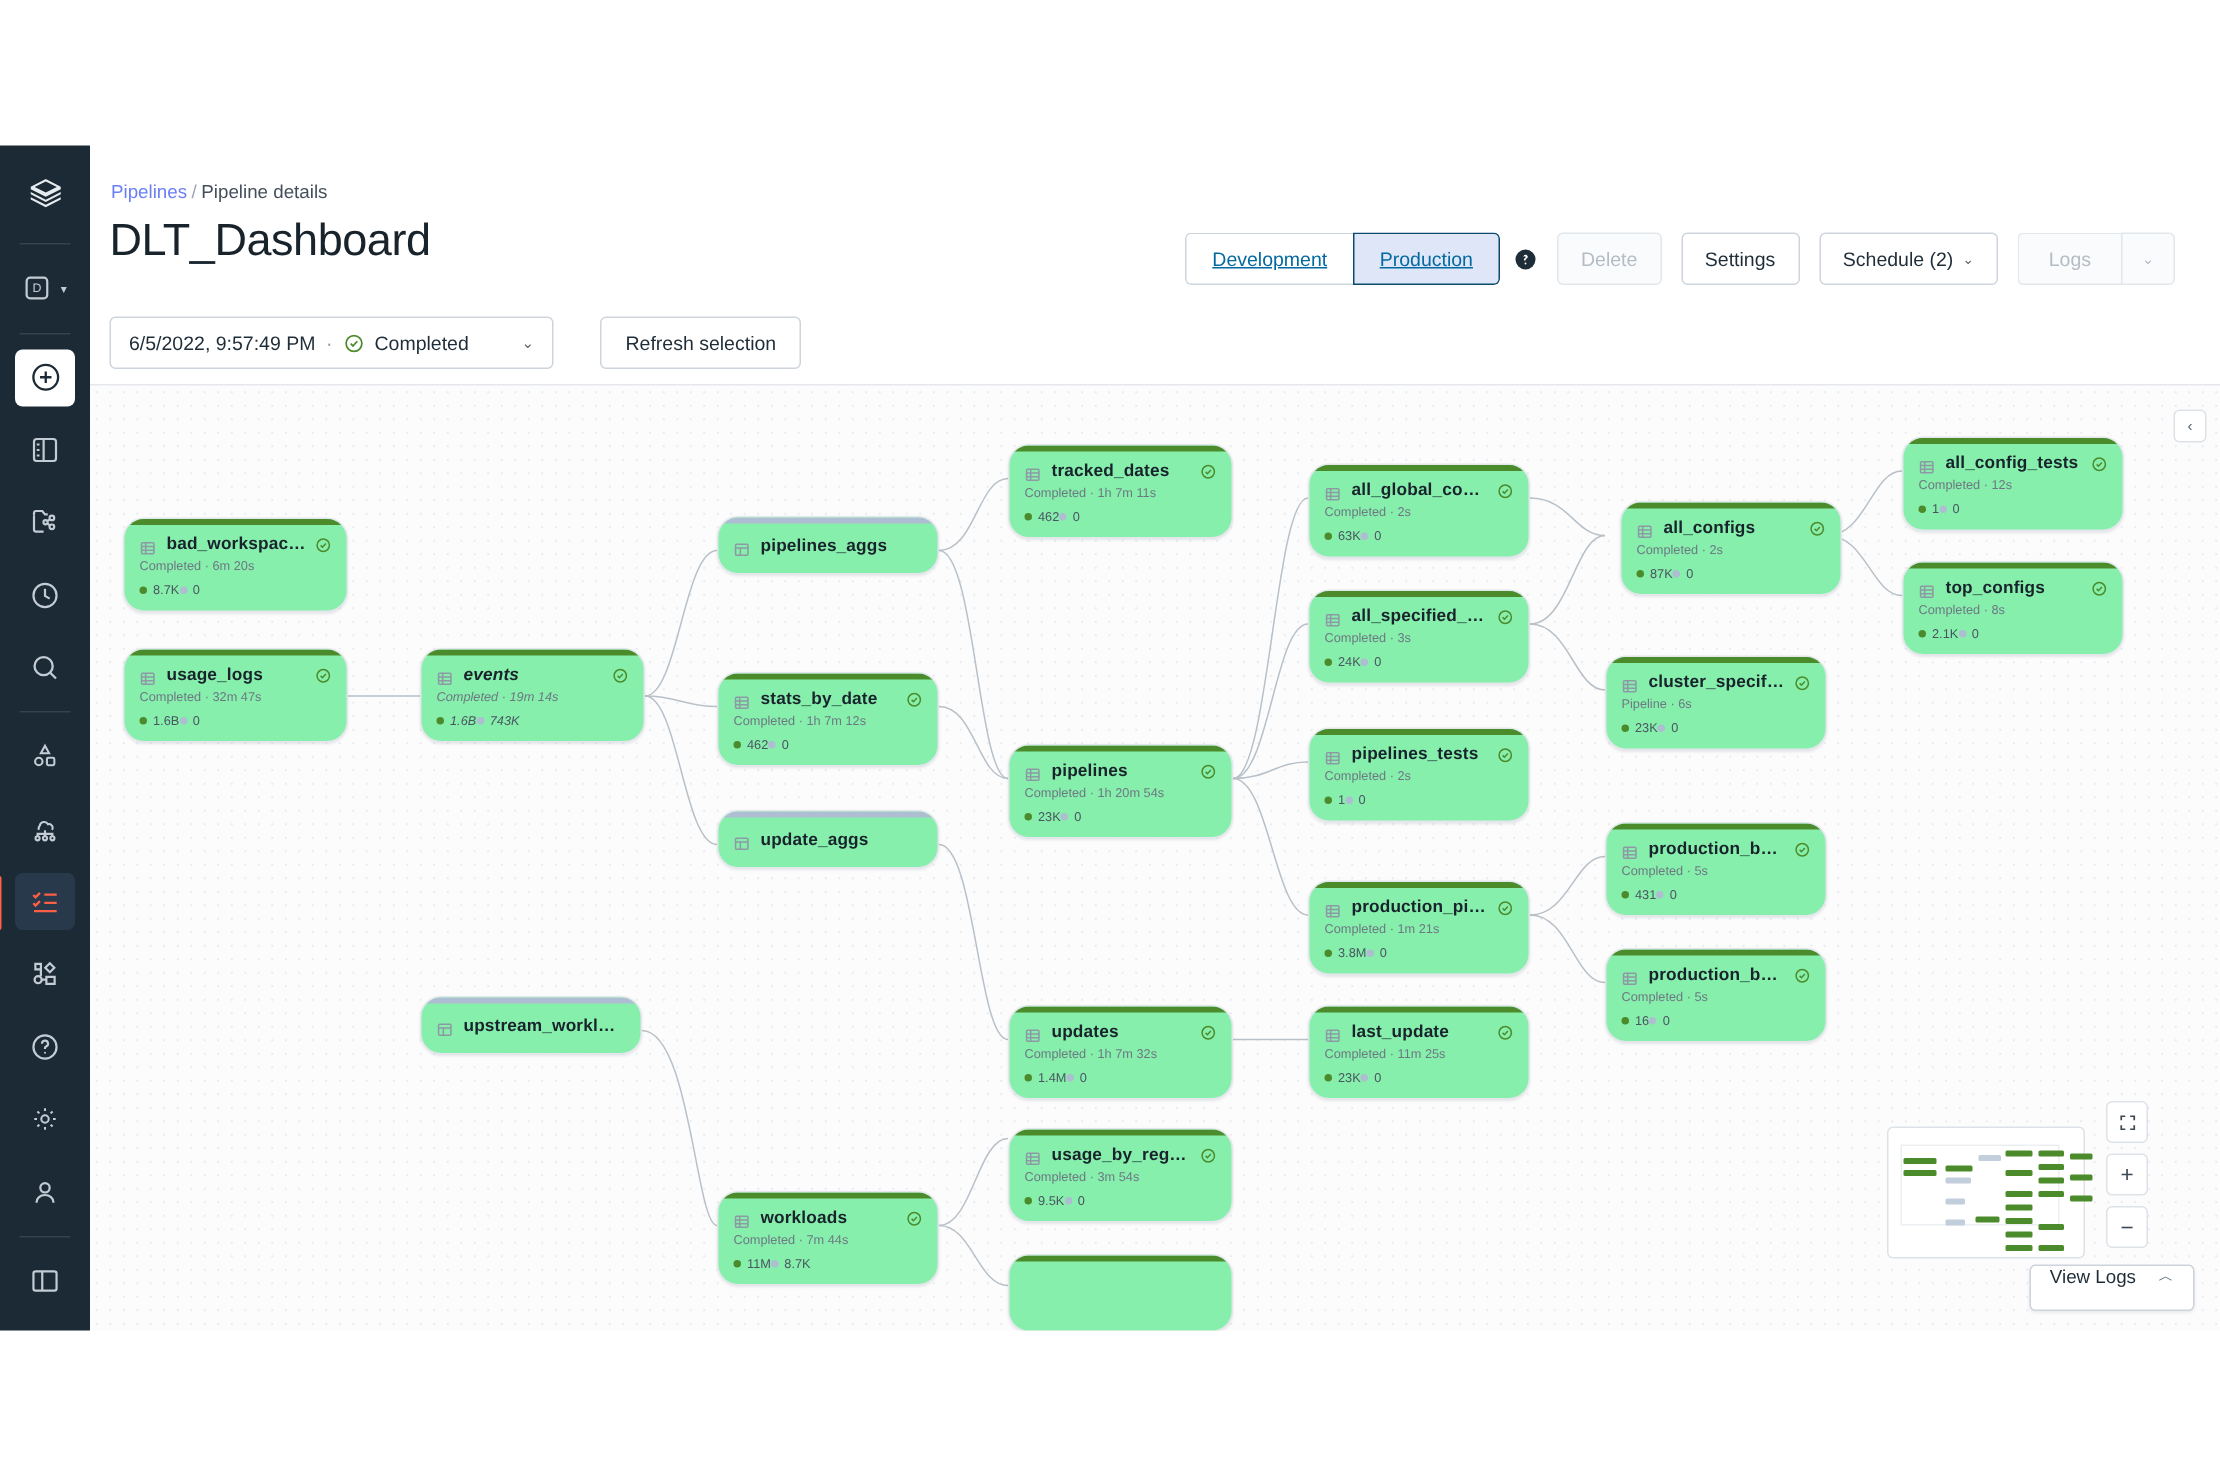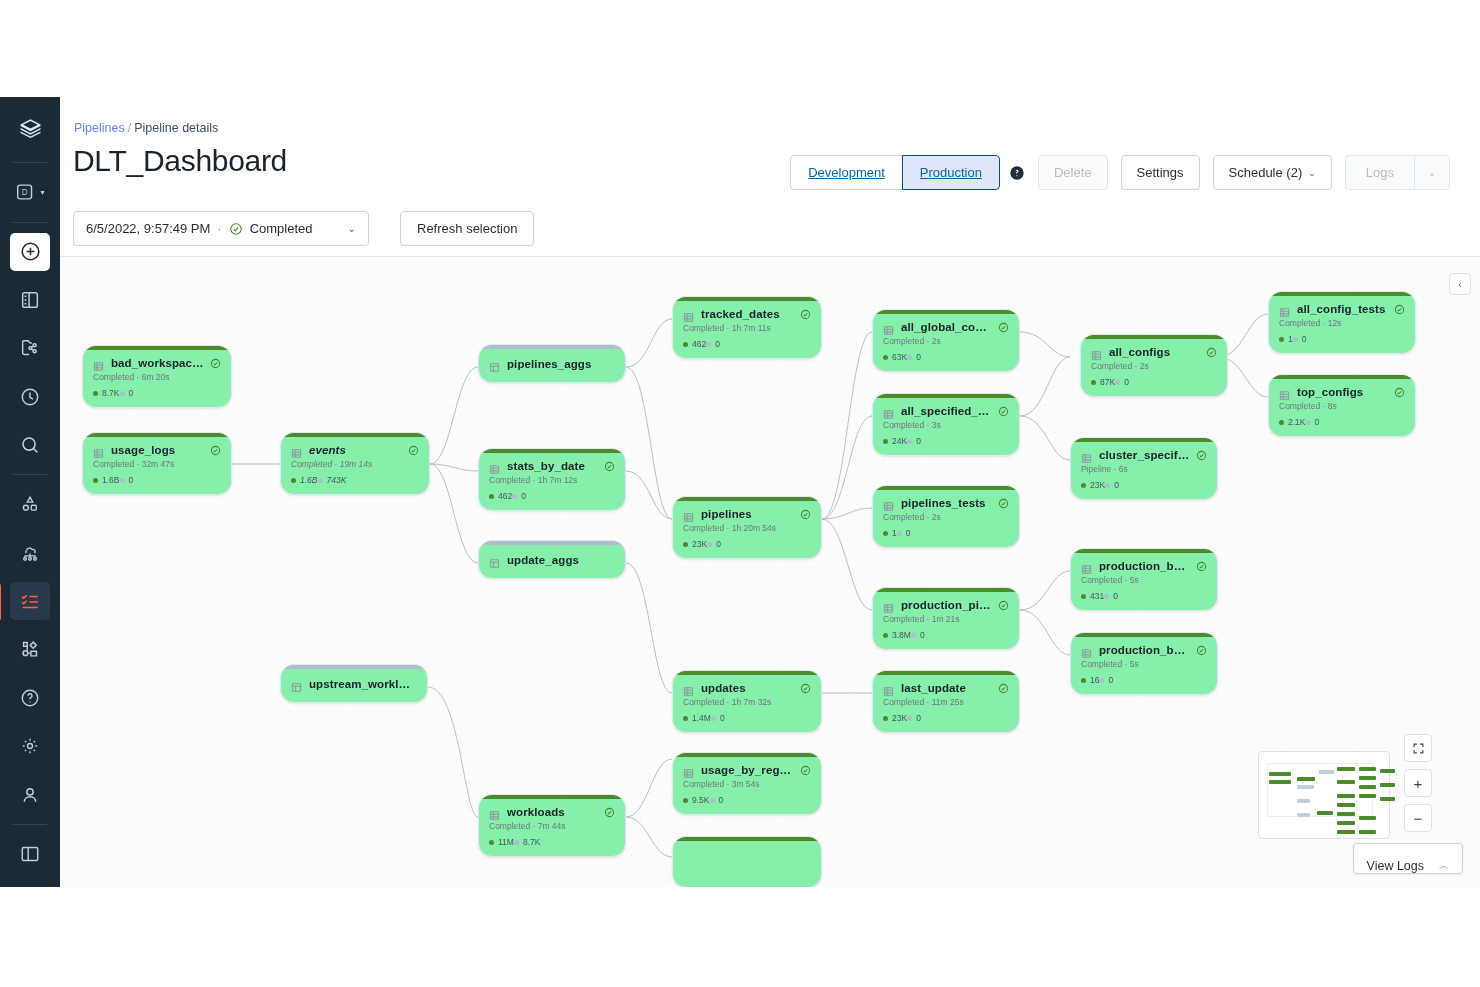--- a/index.html
+++ b/index.html
@@ -138,21 +138,21 @@
   .mm-bar.v { background: #c3cedd; }
   .zoomctl { position: absolute; right: 48px; bottom: 48px; width: 28px; z-index: 6; }
   .zbtn {
     width: 28px; height: 28px; background: #fff; border: 1px solid #dde2e7; border-radius: 4px;
     display: flex; align-items: center; justify-content: center; color: #3c4853;
     font-size: 15px; margin-bottom: 7px; cursor: pointer;
   }
   .viewlogs {
     position: absolute; right: 17px; bottom: 13px; height: 31px; padding: 0 13px;
     background: #fff; border: 1px solid #cdd4db; border-radius: 4px;
-    display: flex; align-items: flex-end; gap: 15px; font-size: 12.5px; color: #1f2d38;
+    display: flex; align-items: flex-start; gap: 15px; font-size: 12.5px; color: #1f2d38;
     box-shadow: 0 1px 2px rgba(20,30,40,.07); cursor: pointer; z-index: 7; margin-top: 47px;
   }
   .viewlogs .up { font-size: 10px; color: #56626e; }
 </style>
 </head>
 <body>
 
 <div id="app">
 
   <div class="sidebar">

